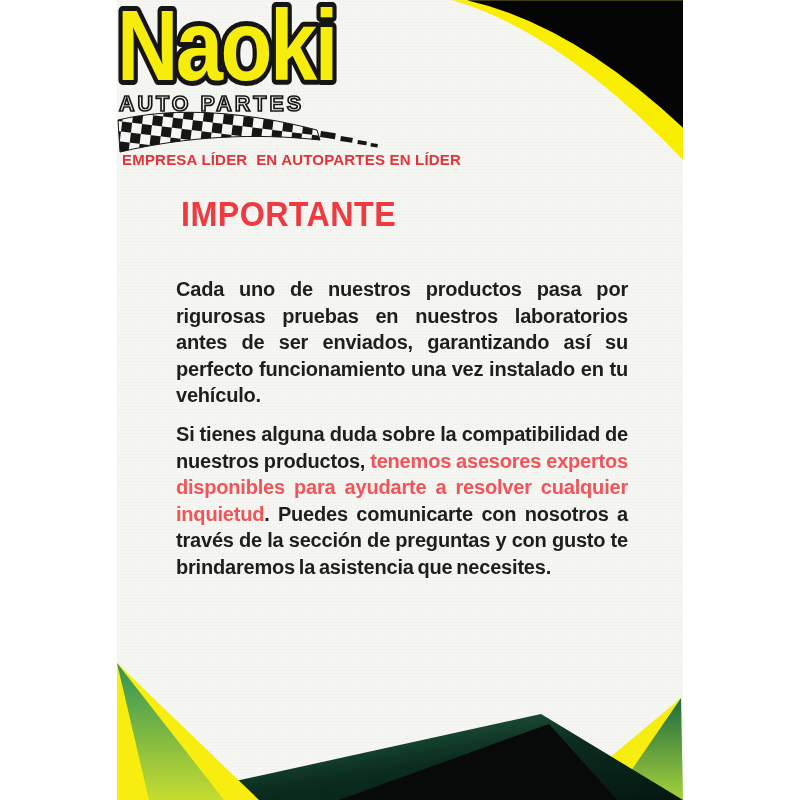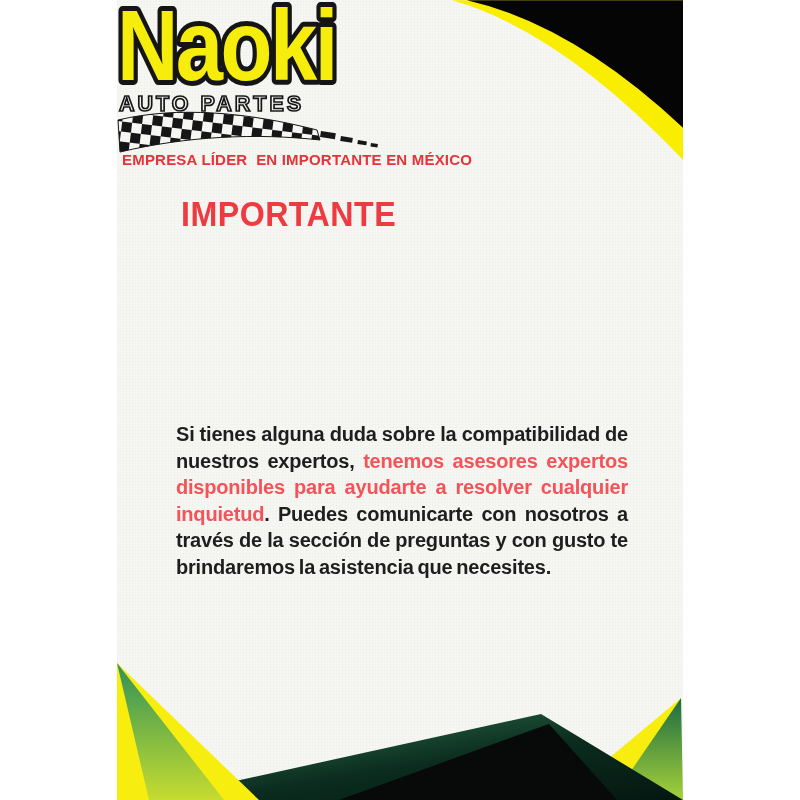--- a/index.html
+++ b/index.html
@@ -100,26 +100,27 @@
       <path d="M1,120 C 60,106 130,112 200,130 L 203,140 C 140,133 70,136 3,152 Z" fill="url(#chk)" stroke="#161616" stroke-width="1"></path>
       <g fill="#161616">
         <rect x="204" y="131" width="15" height="6" transform="rotate(9 204 131)"></rect>
         <rect x="224" y="136" width="12" height="5" transform="rotate(9 224 136)"></rect>
         <rect x="241" y="140" width="9" height="4" transform="rotate(9 241 140)"></rect>
         <rect x="254" y="143" width="7" height="3.5" transform="rotate(9 254 143)"></rect>
       </g>
     </g>
   </svg>
 
-  <div class="tagline">EMPRESA LÍDER  EN IMPORTANTE EN MÉXICO</div>
+  <div class="tagline">EMPRESA LÍDER  EN AUTOPARTES EN LÍDER</div>
 
   <div class="heading">IMPORTANTE</div>
 
+  <p class="para p1">Cada uno de nuestros productos pasa por rigurosas pruebas en nuestros laboratorios antes de ser enviados, garantizando así su perfecto funcionamiento una vez instalado en tu vehículo.</p>
 
-  <p class="para p2"><span>Si tienes alguna duda sobre la compatibilidad de nuestros expertos, </span><span class="hl">tenemos asesores expertos disponibles para ayudarte a resolver cualquier inquietud</span><span>. Puedes comunicarte con nosotros a través de la sección de preguntas y con gusto te brindaremos la asistencia que necesites.</span></p>
+  <p class="para p2"><span>Si tienes alguna duda sobre la compatibilidad de nuestros productos, </span><span class="hl">tenemos asesores expertos disponibles para ayudarte a resolver cualquier inquietud</span><span>. Puedes comunicarte con nosotros a través de la sección de preguntas y con gusto te brindaremos la asistencia que necesites.</span></p>
 
 
   <svg class="bottom-svg" viewBox="0 0 566 140" aria-hidden="true">
     <defs>
       <linearGradient id="gLeft" x1="0" y1="0" x2="0" y2="1">
         <stop offset="0" stop-color="#2f9158"></stop>
         <stop offset="1" stop-color="#c6dc30"></stop>
       </linearGradient>
       <linearGradient id="gRight" x1="0" y1="0" x2="0" y2="1">
         <stop offset="0" stop-color="#1c6a42"></stop>

